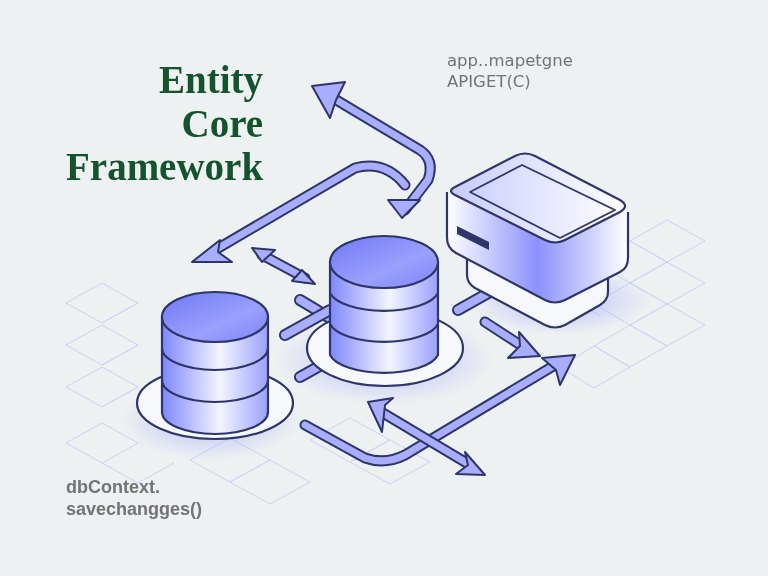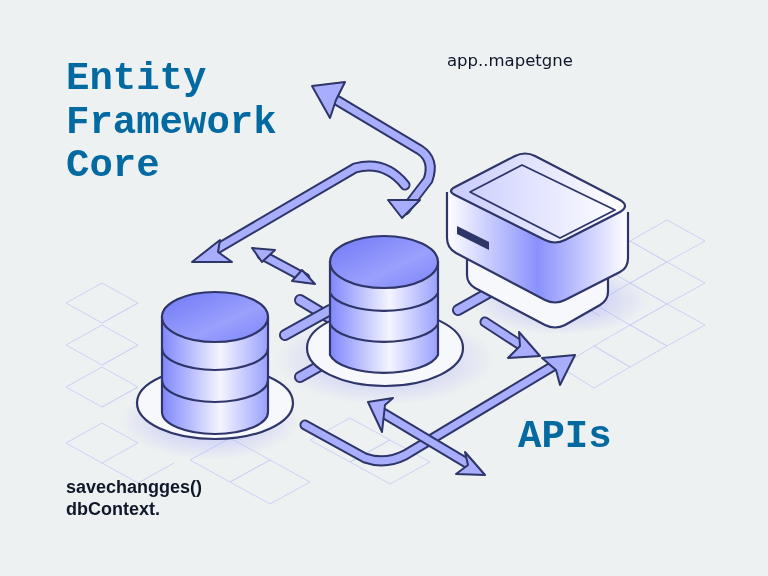--- a/index.html
+++ b/index.html
@@ -4,28 +4,28 @@
 <style>
   html, body { margin: 0; padding: 0; }
   body {
     width: 768px; height: 576px; overflow: hidden;
     background: #eef1f1;
     font-family: "Liberation Sans", sans-serif;
     position: relative;
   }
   #canvas { position: absolute; left: 0; top: 0; width: 768px; height: 576px; }
   .title {
-    position: absolute; color: #0369a1; font-weight: bold;
-    font-family: Liberation Mono, monospace; line-height: 1.12;
+    position: absolute; color: #14532d; font-weight: bold;
+    font-family: Liberation Serif, serif; line-height: 1.12; text-align: right;
   }
   .title span { display: block; }
   #title-ef { left: 66px; top: 58px; font-size: 39px; }
   #title-min { left: 518px; top: 416px; font-size: 39px; }
   .code {
-    position: absolute; color: #0f172a;
+    position: absolute; color: #737373;
     font-family: "DejaVu Sans", sans-serif; font-size: 16.5px; line-height: 1.28;
   }
   .code span { display: block; }
   #code-top { left: 447px; top: 50px; }
   #code-bottom { left: 66px; top: 477px; font-weight: bold; font-size: 18px; font-family: "Liberation Sans", sans-serif; line-height: 1.22; }
 </style>
 </head>
 <body>
 
 <svg id="canvas" viewBox="0 0 768 576" xmlns="http://www.w3.org/2000/svg">
@@ -132,28 +132,28 @@
     <path d="M467 250 L467 275 Q467 283 475 288 L545 325 Q555 330 565 325 L600 305 Q608 300 608 292 L608 270" fill="#f7f8fb"></path>
     <path d="M447 192 L447 238 Q447 248 456 253 L545 300 Q555 305 565 300 L620 272 Q628 268 628 258 L628 212" fill="url(#boxSide)"></path>
     <path d="M455 187 L515 156 Q525 151 535 156 L620 200 Q630 206 620 212 L565 240 Q555 245 545 240 L455 195 Q447 191 455 187 Z" fill="url(#boxTop)"></path>
     <path d="M470 192 L522 165 L615 210 L560 238 Z" fill="none" stroke-width="1.8"></path>
     <path d="M457 226 L489 242 L489 250 L457 234 Z" fill="#2e3569" stroke="none"></path>
   </g>
 </svg>
 
 <div class="title" id="title-ef">
   <span>Entity</span>
+  <span>Core</span>
   <span>Framework</span>
-  <span>Core</span>
 </div>
 
 <div class="title" id="title-min">
-  <span>APIs</span>
 </div>
 
 <div class="code" id="code-top">
   <span>app..mapetgne</span>
+  <span>APIGET(C)</span>
 </div>
 
 <div class="code" id="code-bottom">
+  <span>dbContext.</span>
   <span>savechangges()</span>
-  <span>dbContext.</span>
 </div>
 
 </body></html>

